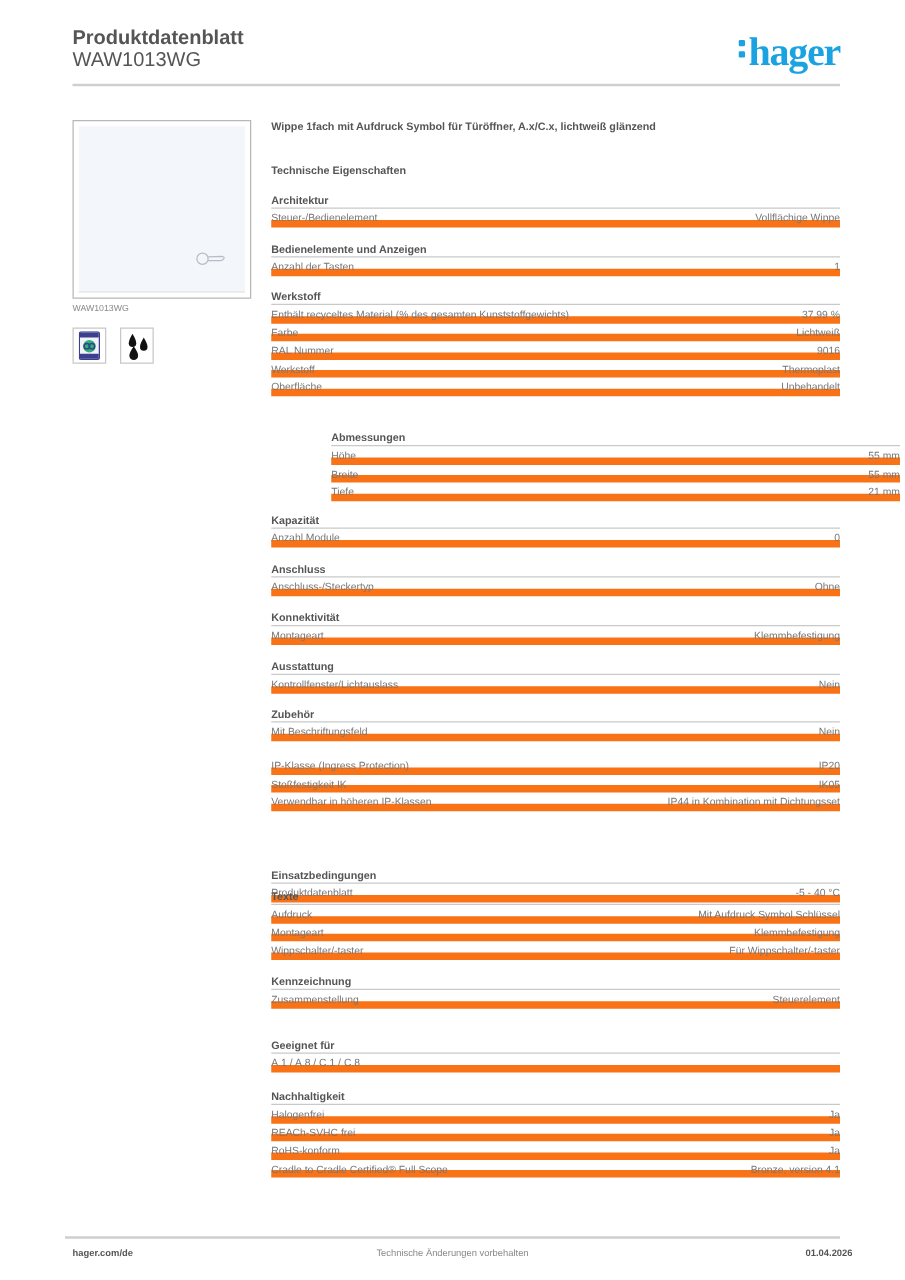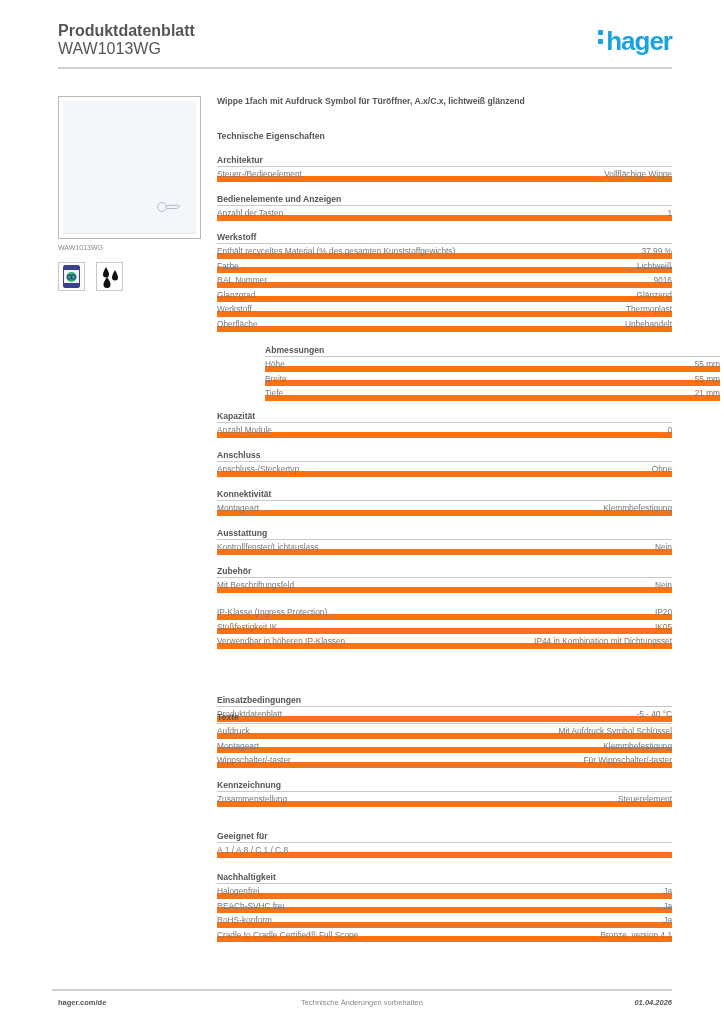--- a/index.html
+++ b/index.html
@@ -2,21 +2,21 @@
 <html><head>
   <meta charset="utf-8">
   <style>
     * { box-sizing: border-box; margin: 0; padding: 0; }
     html, body { width: 724px; height: 1024px; background: #ffffff; overflow: hidden; }
     body { position: relative; font-family: "Liberation Sans", sans-serif; color: #555; }
 
     .header { position: absolute; left: 58px; top: 22px; }
     .doc-title { font-size: 16px; font-weight: bold; color: #555; line-height: 18px; }
     .doc-sub { font-size: 16px; color: #555; line-height: 18px; }
-    .logo { position: absolute; right: 52px; top: 28px; font-size: 26px; font-weight: bold; color: #1aa3e0; letter-spacing: -1px; line-height: 26px; }
+    .logo { position: absolute; right: 52px; top: 28px; font-size: 32px; font-weight: bold; color: #1aa3e0; letter-spacing: -1px; line-height: 26px; font-family: Liberation Serif, serif; }
     .logo .colon { display: inline-block; width: 5px; position: relative; top: -2px; margin-right: 3px; }
     .logo .colon i { display: block; width: 5px; height: 5px; background: #1aa3e0; margin: 4px 0; border-radius: 1px; }
     .hr-top { position: absolute; left: 58px; right: 52px; top: 67px; height: 2px; background: #cfcfcf; }
 
     .product-img { position: absolute; left: 58px; top: 96px; width: 143px; height: 143px; border: 1px solid #b8b8b8; background: #fff; padding: 4px; }
     .product-img .inner { width: 100%; height: 100%; background: #f3f6fb; position: relative; border-bottom: 1px solid #e2e5ea; }
     .product-img .key { position: absolute; right: 14px; bottom: 20px; }
     .img-caption { position: absolute; left: 58px; top: 244px; font-size: 7px; color: #888; }
     .badge { position: absolute; top: 262px; width: 27px; height: 29px; border: 1px solid #c8c8c8; background: #fff; display: flex; align-items: center; justify-content: center; }
     .badge-c2c { left: 58px; }
@@ -26,21 +26,21 @@
 
     .section { position: absolute; left: 217px; width: 455px; }
     .sec-head { font-size: 8.6px; font-weight: bold; color: #555; line-height: 11px; height: 12px; border-bottom: 1.5px solid #c9c9c9; }
     .row { display: flex; justify-content: space-between; font-size: 8.3px; color: #777; line-height: 13px; height: 14.6px; border-bottom: 6px solid #f97316; padding-top: 1px; }
     .row .v { text-align: right; }
 
     .hr-bottom { position: absolute; left: 52px; right: 52px; top: 989px; height: 2px; background: #cfcfcf; }
     .footer { position: absolute; top: 998px; font-size: 7.5px; line-height: 10px; }
     .f-left { left: 58px; font-weight: bold; color: #555; text-align: center; }
     .f-mid { left: 0; right: 0; text-align: center; color: #888; }
-    .f-right { right: 52px; font-weight: bold; color: #555; font-style: italic; }
+    .f-right { right: 42px; font-weight: bold; color: #555; }
   </style>
 </head>
 <body>
 
 <div class="header">
   <div class="doc-title">Produktdatenblatt</div>
   <div class="doc-sub">WAW1013WG</div>
 </div>
 <div class="logo">
   <span class="colon"><i></i><i></i></span><span>hager</span>
@@ -100,24 +100,20 @@
       </div>
       <div class="row">
         <span>Farbe</span>
         <span class="v">Lichtweiß</span>
       </div>
       <div class="row">
         <span>RAL Nummer</span>
         <span class="v">9016</span>
       </div>
       <div class="row">
-        <span>Glanzgrad</span>
-        <span class="v">Glänzend</span>
-      </div>
-      <div class="row">
         <span>Werkstoff</span>
         <span class="v">Thermoplast</span>
       </div>
       <div class="row">
         <span>Oberfläche</span>
         <span class="v">Unbehandelt</span>
       </div>
     </div>
     <div class="section" style="top: 345px; margin-left: 48px;">
       <div class="sec-head">Abmessungen</div>

